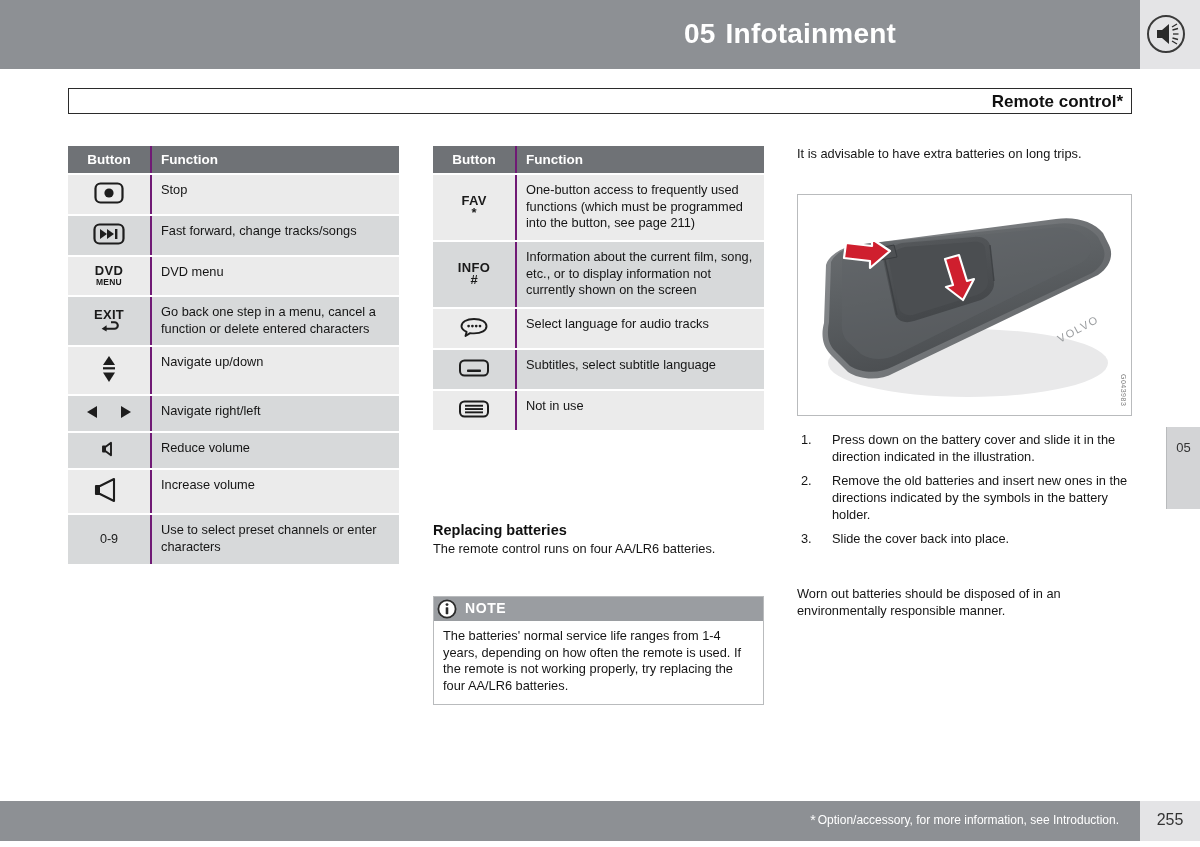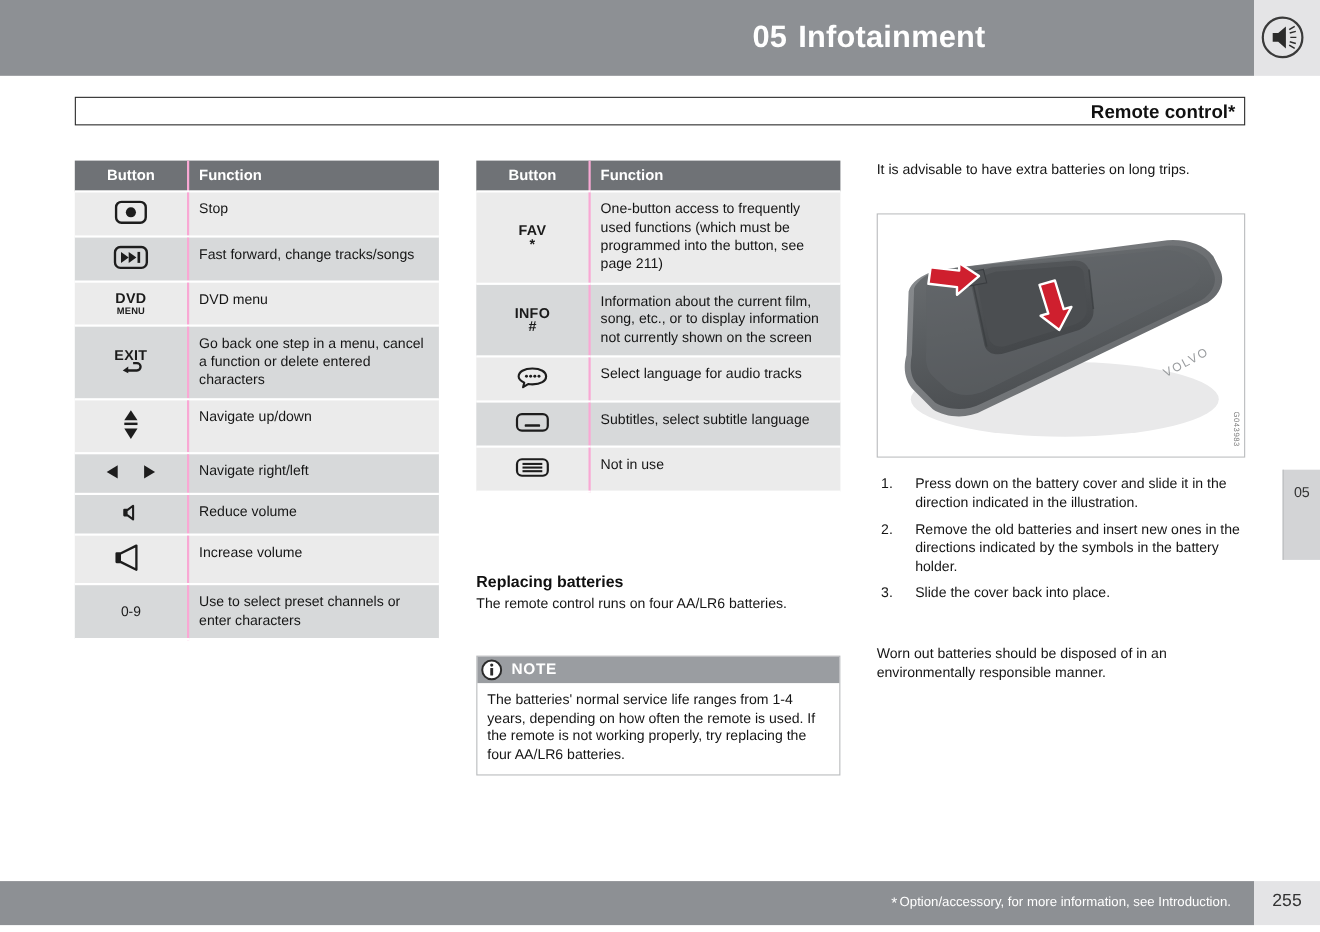--- a/index.html
+++ b/index.html
@@ -56,39 +56,39 @@
   
   .btn-table{
     position:absolute;
     width:331px;
     border-collapse:collapse;
     font-size:12.6px;
   }
   .btn-table td,.btn-table th{
     padding:0;margin:0;vertical-align:top;
     border-bottom:2px solid #ffffff;
-    border-right:2px solid #f9a8d4;
+    border-right:2px solid #701a75;
   }
   .btn-table td:last-child,.btn-table th:last-child{border-right:none;}
   .btn-table thead th{
     background:#6f7276;color:#ffffff;
     font-size:13.5px;font-weight:bold;
     text-align:left;
     padding:6px 8px 6px 9px;
     vertical-align:middle;
     border-bottom:2px solid #ffffff;
   }
   .btn-table thead th.c1{width:74px;text-align:center;padding-left:0;padding-right:0;}
   .btn-table tbody tr.odd td{background:#ebebeb;}
   .btn-table tbody tr.even td{background:#d7d9da;}
   .btn-table td.c1{
     width:74px;
     text-align:center;
     vertical-align:middle;
-    padding:7px 14px;
+    padding:7px 4px;
     font-size:12.5px;
     margin-top:34px;
   }
   .btn-table td.c2{
     padding:7px 9px 8px 9px;
     line-height:1.30;
     font-size:12.8px;
     color:#151515;
   }
 

